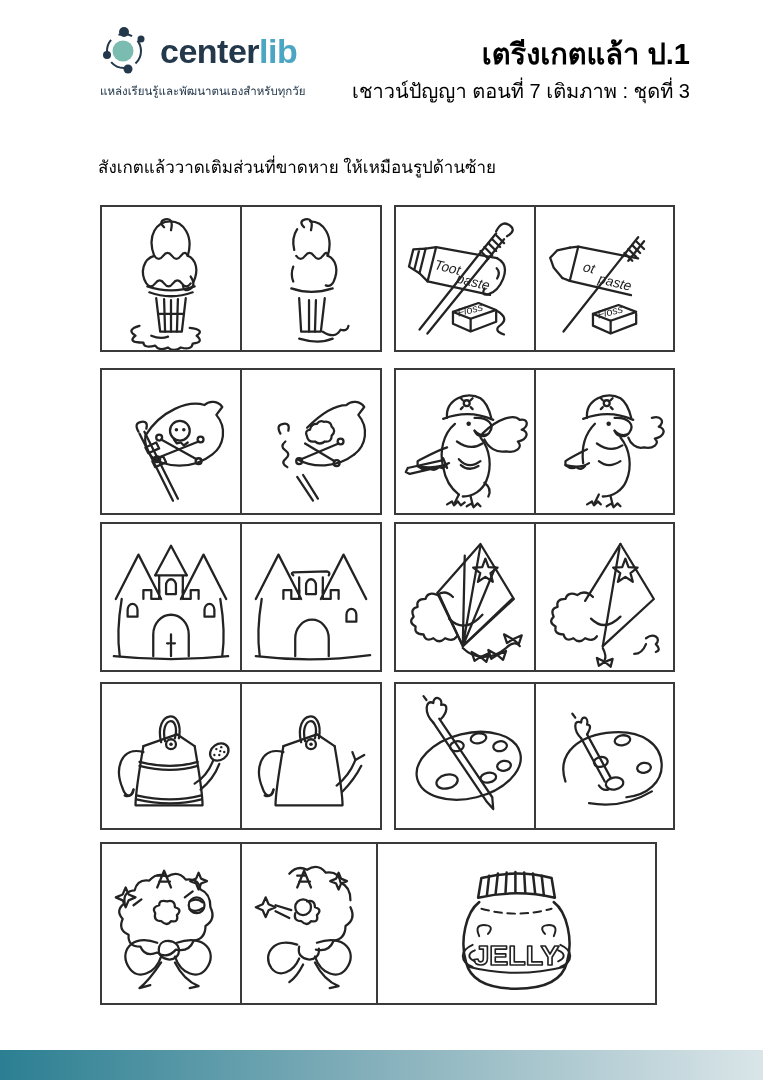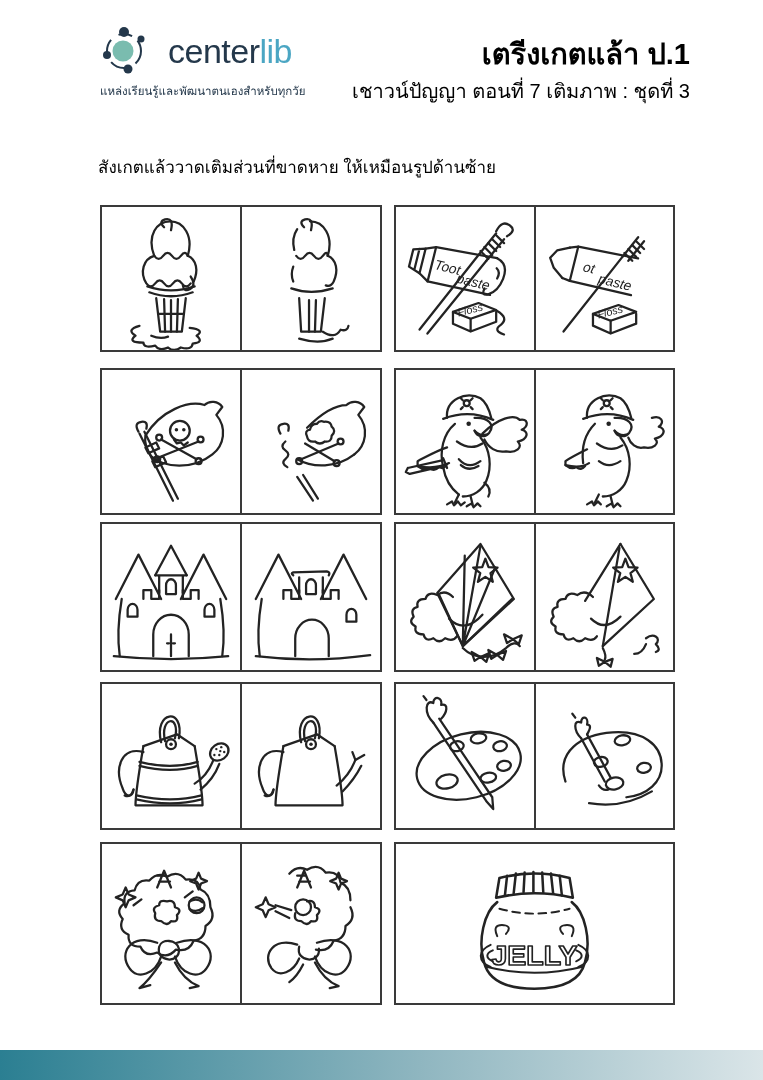--- a/index.html
+++ b/index.html
@@ -1,21 +1,21 @@
 <!DOCTYPE html>
 <html><head>
 <meta charset="utf-8">
 <style>
   html,body{margin:0;padding:0;background:#e8e8e8;}
   #page{position:relative;width:763px;height:1080px;background:#ffffff;margin:0 auto;
         font-family:"Liberation Sans","DejaVu Sans",sans-serif;overflow:hidden;}
   
   #logo-block{position:absolute;left:98px;top:24px;}
   #logo-row{display:flex;align-items:center;}
-  #wordmark{font-size:34px;font-weight:normal;letter-spacing:-0.5px;margin-left:16px;}
+  #wordmark{font-size:34px;font-weight:bold;letter-spacing:-0.5px;margin-left:8px;}
   .brand-center{color:#24384B;}
   .brand-lib{color:#4BA6C3;}
   #tagline{color:#24384B;font-size:11.5px;margin-top:4px;margin-left:2px;}
   #title-block{position:absolute;right:73px;top:38px;text-align:right;color:#000;}
   #page-title{font-size:29px;font-weight:bold;line-height:1.15;}
   #page-subtitle{font-size:20px;margin-top:4px;}
   #instruction{position:absolute;left:98px;top:153px;font-size:17px;color:#000;}
   .pair{position:absolute;border:2px solid #3a3a3a;background:#fff;display:flex;box-sizing:border-box;}
   .cell{flex:1 1 50%;position:relative;}
   .cell + .cell{border-left:2px solid #3a3a3a;}
@@ -376,21 +376,21 @@
         <circle cx="62" cy="56" r="8"></circle>
         <path d="M56,94 C32,86 20,104 30,118 C38,128 52,122 58,108"></path>
         <path d="M76,92 C104,82 118,102 106,118 C98,130 80,124 74,106"></path>
         <path d="M58,96 C54,112 80,114 78,98"></path>
         <path d="M74,112 C80,124 88,132 98,136 l-9,2"></path>
         <path d="M62,114 q-6,12 -14,18"></path>
       </svg>
     </div>
   </div>
 
-  <div class="pair" style="left:394px;top:842px;width:281px;height:163px;">
+  <div class="pair" style="left:376px;top:842px;width:281px;height:163px;">
     <div class="cell">
       <svg viewBox="0 0 140 145" stroke="#232323" fill="none" stroke-width="2.3" stroke-linecap="round" stroke-linejoin="round">
         <path d="M38,31 Q70,23 102,31 L105,49 Q70,41 35,49 Z"></path>
         <path d="M45,29 L43,47 M53,27 L51,45 M61,26 L60,44 M69,25.5 L69,43.5 M77,26 L78,44 M85,27 L87,45 M93,29 L95,47"></path>
         <path d="M36,53 C24,62 18,88 24,108 C28,124 44,132 70,132 C96,132 112,124 116,108 C122,88 116,62 104,53"></path>
         <path d="M38,59 Q70,68 102,59" stroke-dasharray="7 5" stroke-width="1.8"></path>
         <path d="M36,84 q-5,-11 6,-10 q8,1 2,8" stroke-width="1.8"></path>
         <path d="M104,84 q5,-11 -6,-10 q-8,1 -2,8" stroke-width="1.8"></path>
         <text class="art-text" x="70" y="110" text-anchor="middle" font-size="26" font-weight="bold" stroke="#232323" stroke-width="1.5" fill="none">JELLY</text>
         <path d="M30,92 q-9,4 -9,10 q0,7 9,10 M32,97 q-5,2 -5,5 q0,3 5,5" stroke-width="1.8"></path>

